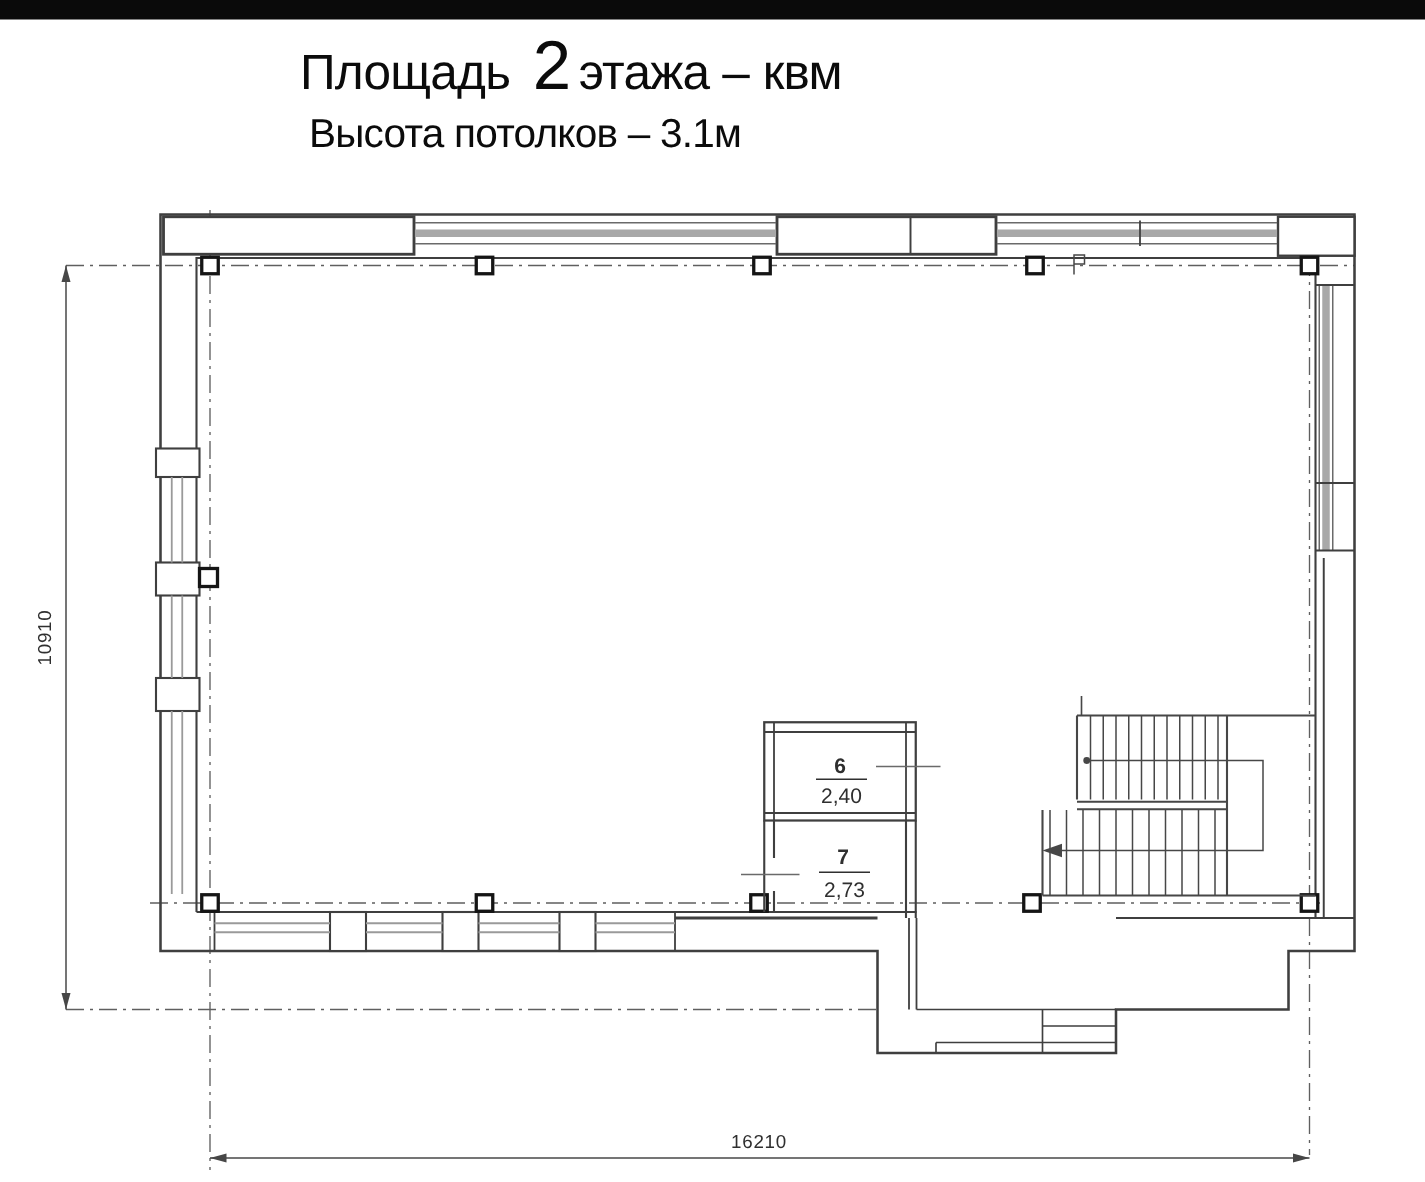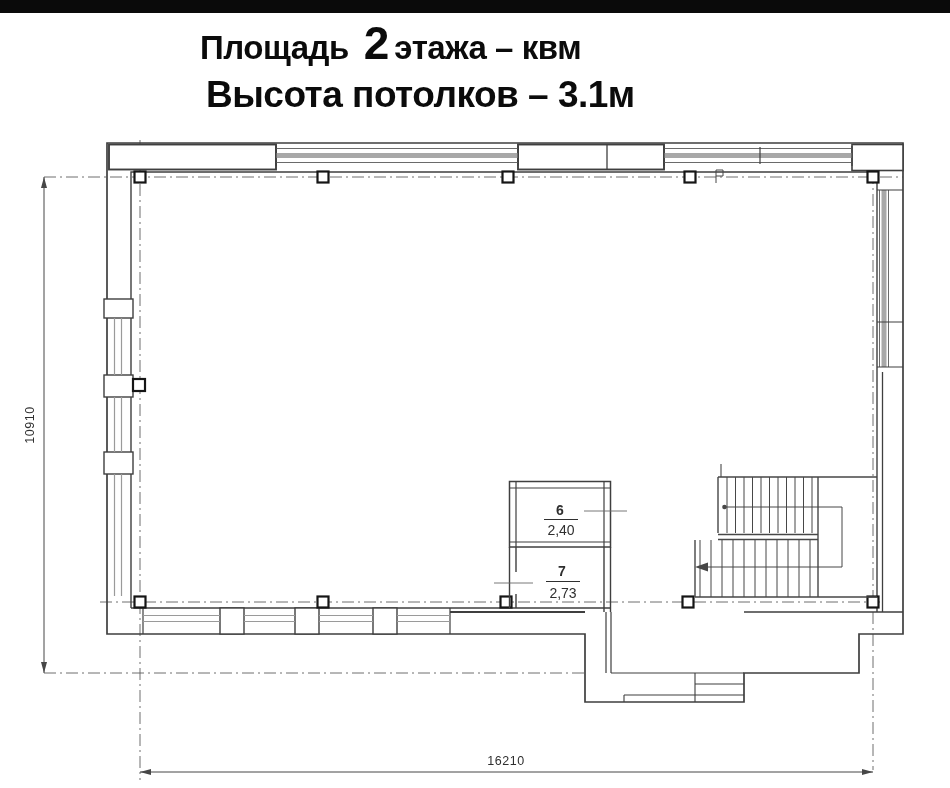--- a/index.html
+++ b/index.html
@@ -6,25 +6,25 @@
     --wall:#3f3f3f; --thin:#6a6a6a; --win:#9a9a9a; --band:#a8a8a8;
     --axis:#5f5f5f; --dim:#474747; --ink:#2f2f2f; --title:#0b0b0b; --bar:#0a0a0a;
   }
   html,body{margin:0;padding:0;}
   body{
     width:950px;height:788px;position:relative;background:#ffffff;overflow:hidden;
     font-family:"Liberation Sans",sans-serif;
   }
   .topbar{position:absolute;left:0;top:0;width:950px;height:13px;background:var(--bar);}
   .titles{position:absolute;left:200px;top:16px;color:var(--title);white-space:nowrap;}
-  .t-line{display:flex;align-items:baseline;font-weight:bold;}
+  .t-line{display:flex;align-items:baseline;font-weight:normal;}
   .t1{font-size:33px;letter-spacing:-0.5px;}
   .t1 .big{font-size:46px;letter-spacing:-1px;padding:0 6px;}
   .t1 .sp{padding-right:9px;}
-  .t2{font-size:37px;margin-top:4px;margin-left:6px;letter-spacing:-0.5px;}
+  .t2{font-size:27px;margin-top:4px;margin-left:6px;letter-spacing:-0.5px;}
   svg text{font-family:"Liberation Sans",sans-serif;fill:var(--ink);}
   .dimtxt{font-size:12.5px;letter-spacing:0.5px;}
   .roomtxt{font-size:14px;}
   .plan{position:absolute;left:0;top:0;}
 </style>
 </head>
 <body>
 
 <div class="topbar"></div>
 

